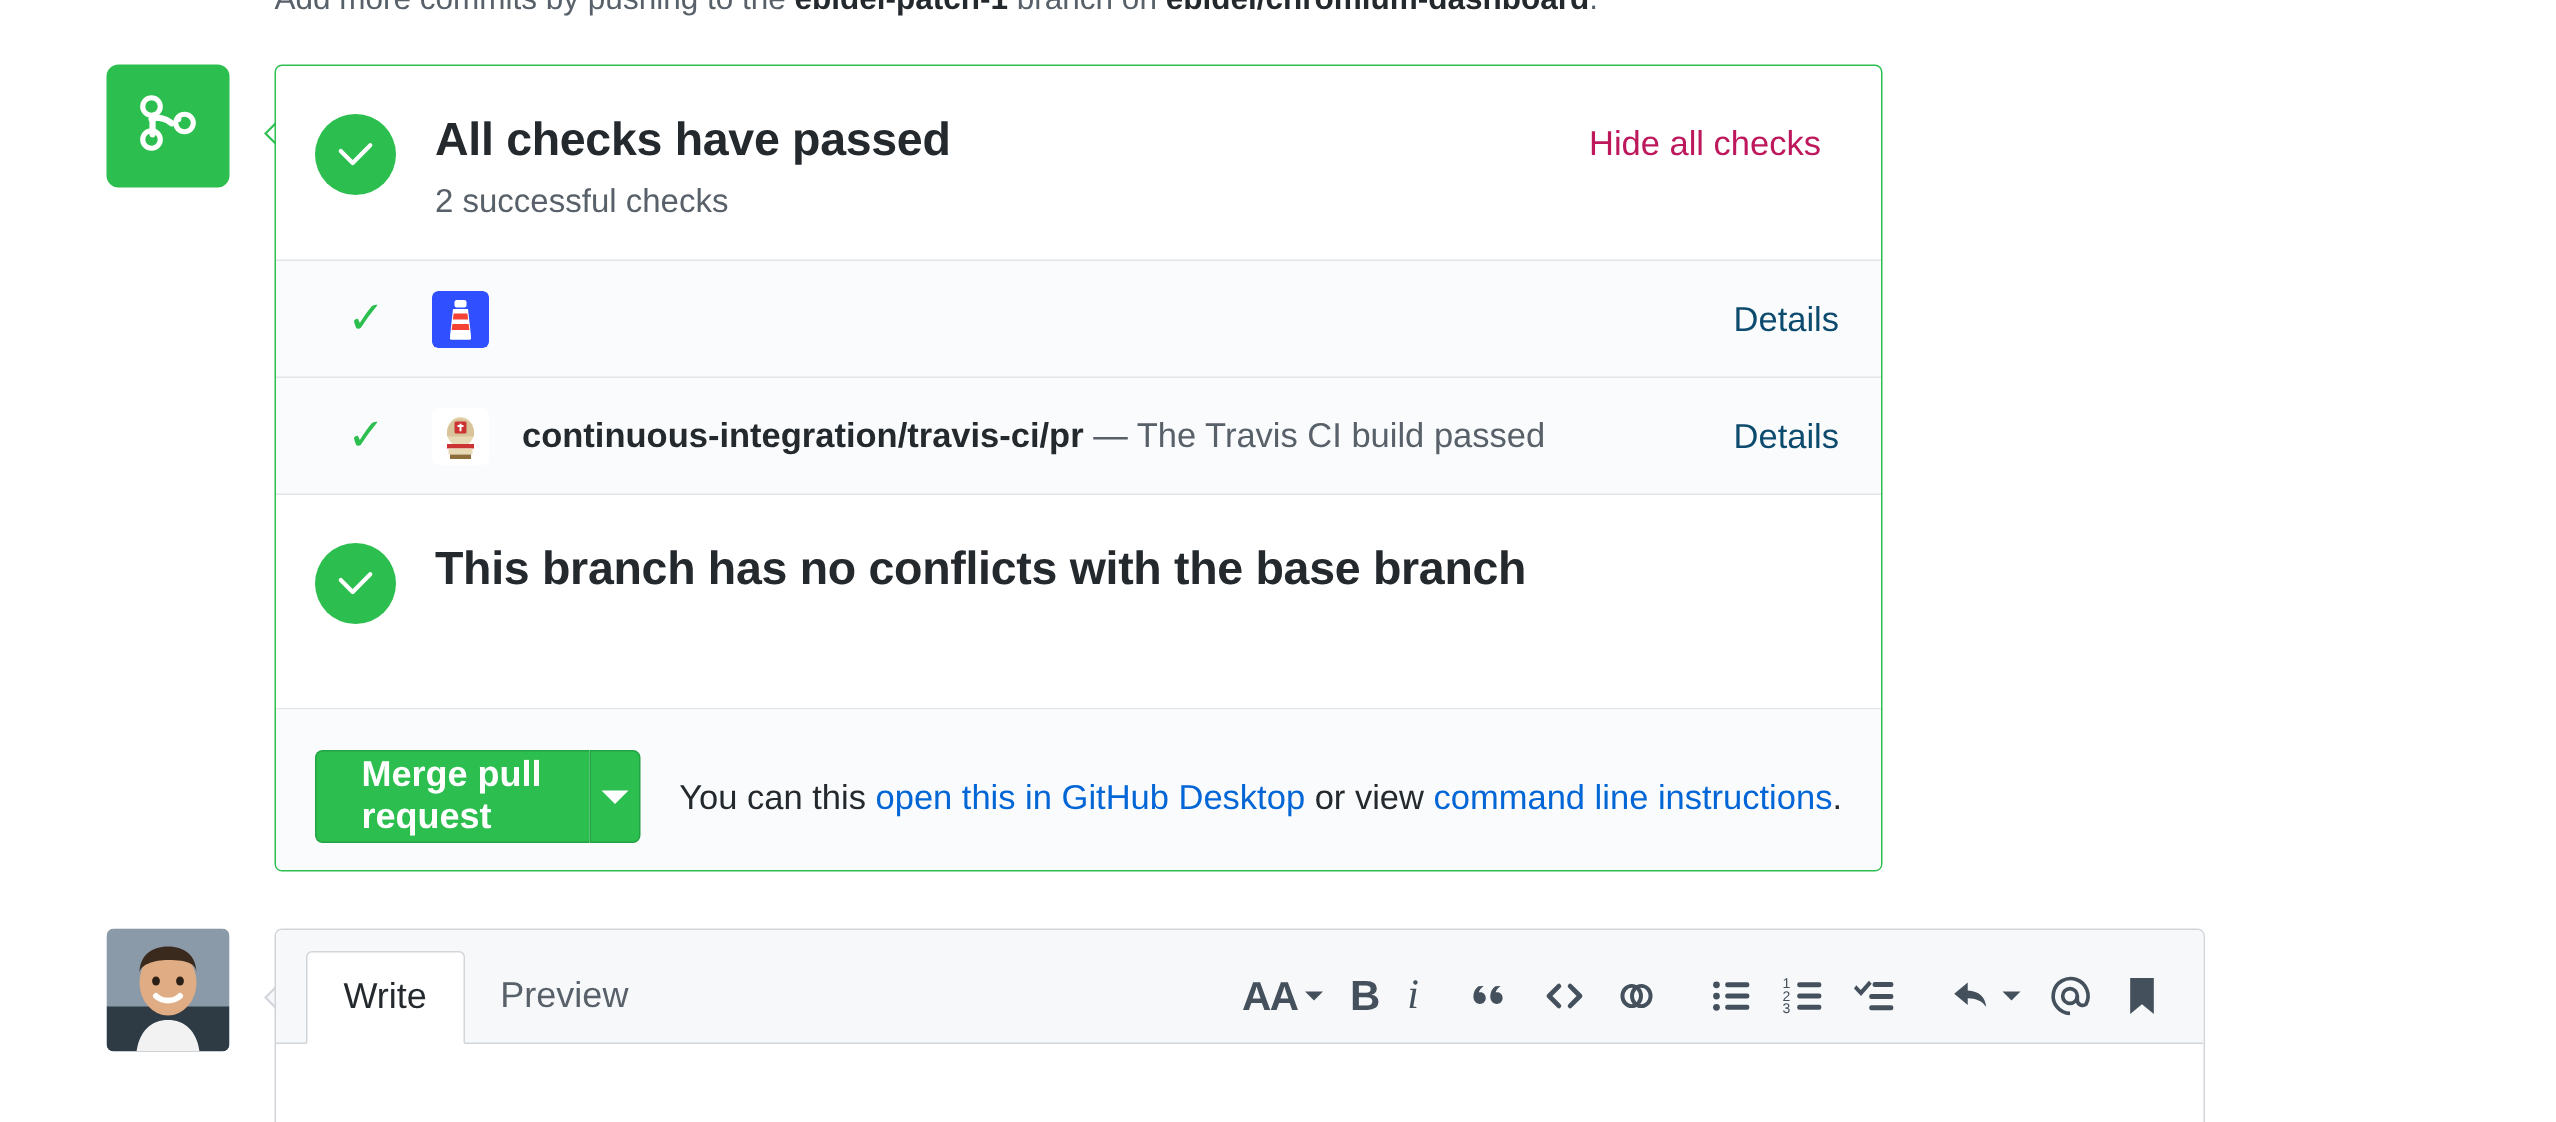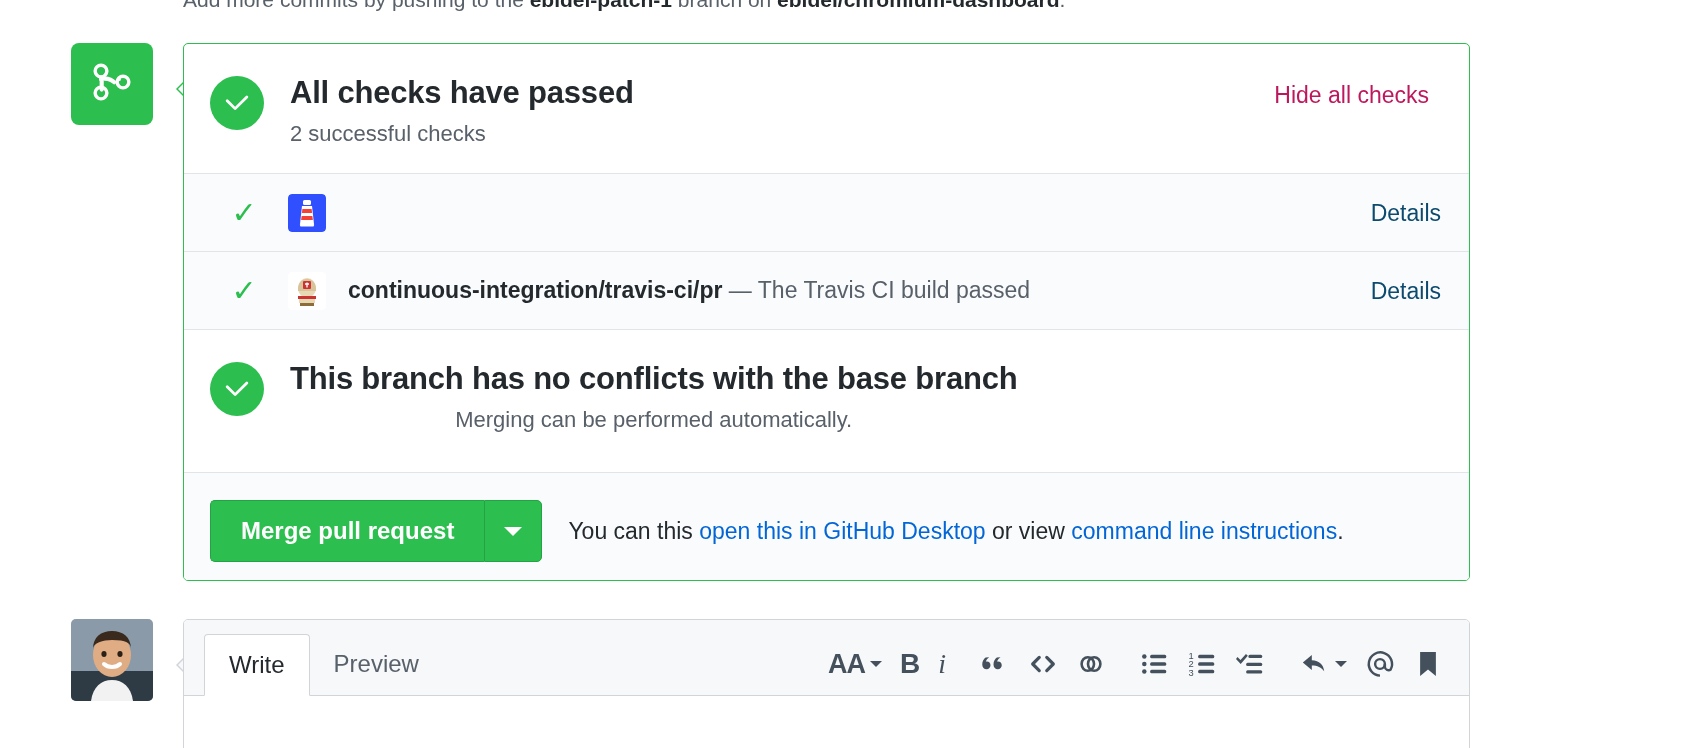--- a/index.html
+++ b/index.html
@@ -29,21 +29,21 @@
 
   .avatar {
     position: absolute; left: 71px; top: 619px;
     width: 82px; height: 82px; border-radius: 5px;
     overflow: hidden; background: #d8dde2;
   }
 
   
   .merge-box {
     position: absolute; left: 183px; top: 43px;
-    width: 1287px; height: 538px;
+    width: 1072px; height: 538px;
     border: 1px solid #2cbe4e; border-radius: 5px;
     background: #fff; overflow: hidden;
   }
   .arrow-l {
     position: absolute; left: 176px; top: 80px;
     width: 0; height: 0;
     border-top: 9px solid transparent;
     border-bottom: 9px solid transparent;
     border-right: 9px solid #2cbe4e;
   }
@@ -284,21 +284,20 @@
     </div>
 
     <div class="mb-conflict">
       <div class="circle-check">
         <svg width="30" height="30" viewBox="0 0 16 16" fill="#ffffff" aria-hidden="true">
           <path fill-rule="evenodd" d="M13.78 4.22a.75.75 0 010 1.06l-6.25 6.25a.75.75 0 01-1.06 0L2.22 7.28a.75.75 0 011.06-1.06L7 9.94l5.72-5.72a.75.75 0 011.06 0z"></path>
         </svg>
       </div>
       <div class="head-text">
         <div class="head-title">This branch has no conflicts with the base branch</div>
-        <div class="head-sub">Merging can be performed automatically.</div>
       </div>
     </div>
 
     <div class="mb-actions">
       <div class="btn-merge-group">
         <div class="btn-merge">Merge pull request</div>
         <div class="btn-merge-caret">
           <span class="caret-down"></span>
         </div>
       </div>

